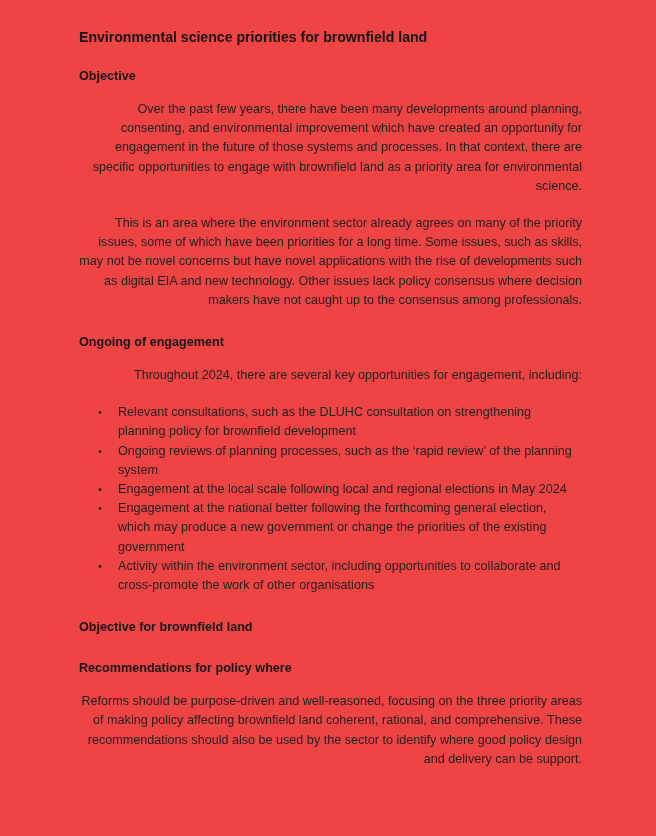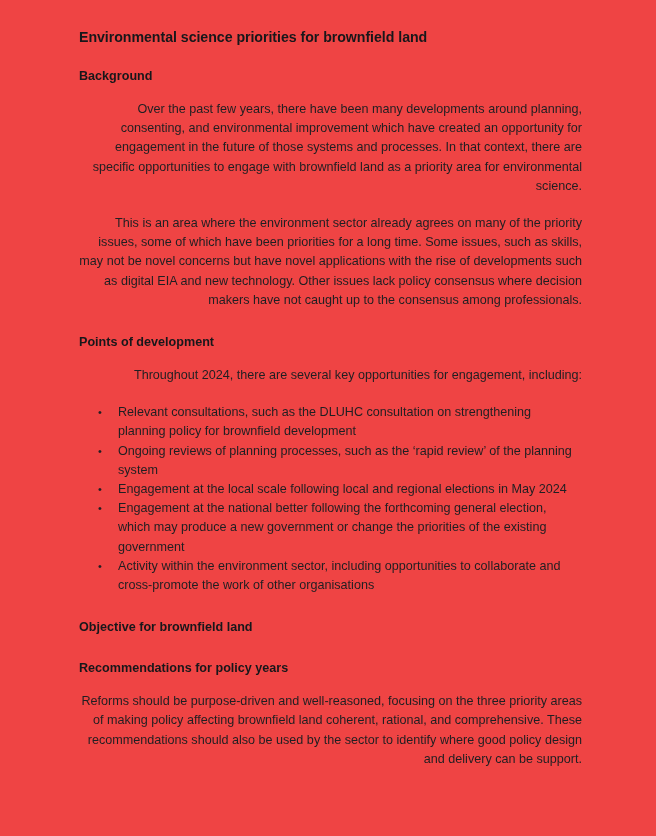--- a/index.html
+++ b/index.html
@@ -85,27 +85,27 @@
     color: #1f1f22;
   }
 </style>
 </head>
 <body>
 
 <div class="page">
 
   <h1 class="doc-title">Environmental science priorities for brownfield land</h1>
 
-  <h2 class="section-heading">Background</h2>
+  <h2 class="section-heading">Objective</h2>
 
   <p class="body-text">Over the past few years, there have been many developments around planning, consenting, and environmental improvement which have created an opportunity for engagement in the future of those systems and processes. In that context, there are specific opportunities to engage with brownfield land as a priority area for environmental science.</p>
 
   <p class="body-text">This is an area where the environment sector already agrees on many of the priority issues, some of which have been priorities for a long time. Some issues, such as skills, may not be novel concerns but have novel applications with the rise of developments such as digital EIA and new technology. Other issues lack policy consensus where decision makers have not caught up to the consensus among professionals.</p>
 
-  <h2 class="section-heading spaced">Points of development</h2>
+  <h2 class="section-heading spaced">Ongoing of engagement</h2>
 
   <p class="body-text">Throughout 2024, there are several key opportunities for engagement, including:</p>
 
   <ul class="bullet-list">
     <li>
       <span class="bullet-marker">•</span>
       <span class="bullet-text">Relevant consultations, such as the DLUHC consultation on strengthening planning policy for brownfield development</span>
     </li>
     <li>
       <span class="bullet-marker">•</span>
@@ -122,17 +122,17 @@
     <li>
       <span class="bullet-marker">•</span>
       <span class="bullet-text">Activity within the environment sector, including opportunities to collaborate and cross-promote the work of other organisations</span>
     </li>
   </ul>
 
 
   <h2 class="section-heading spaced">Objective for brownfield land</h2>
 
 
-  <h2 class="section-heading spaced">Recommendations for policy years</h2>
+  <h2 class="section-heading spaced">Recommendations for policy where</h2>
 
   <p class="body-text tight">Reforms should be purpose-driven and well-reasoned, focusing on the three priority areas of making policy affecting brownfield land coherent, rational, and comprehensive. These recommendations should also be used by the sector to identify where good policy design and delivery can be support.</p>
 
 </div>
 
 </body></html>

